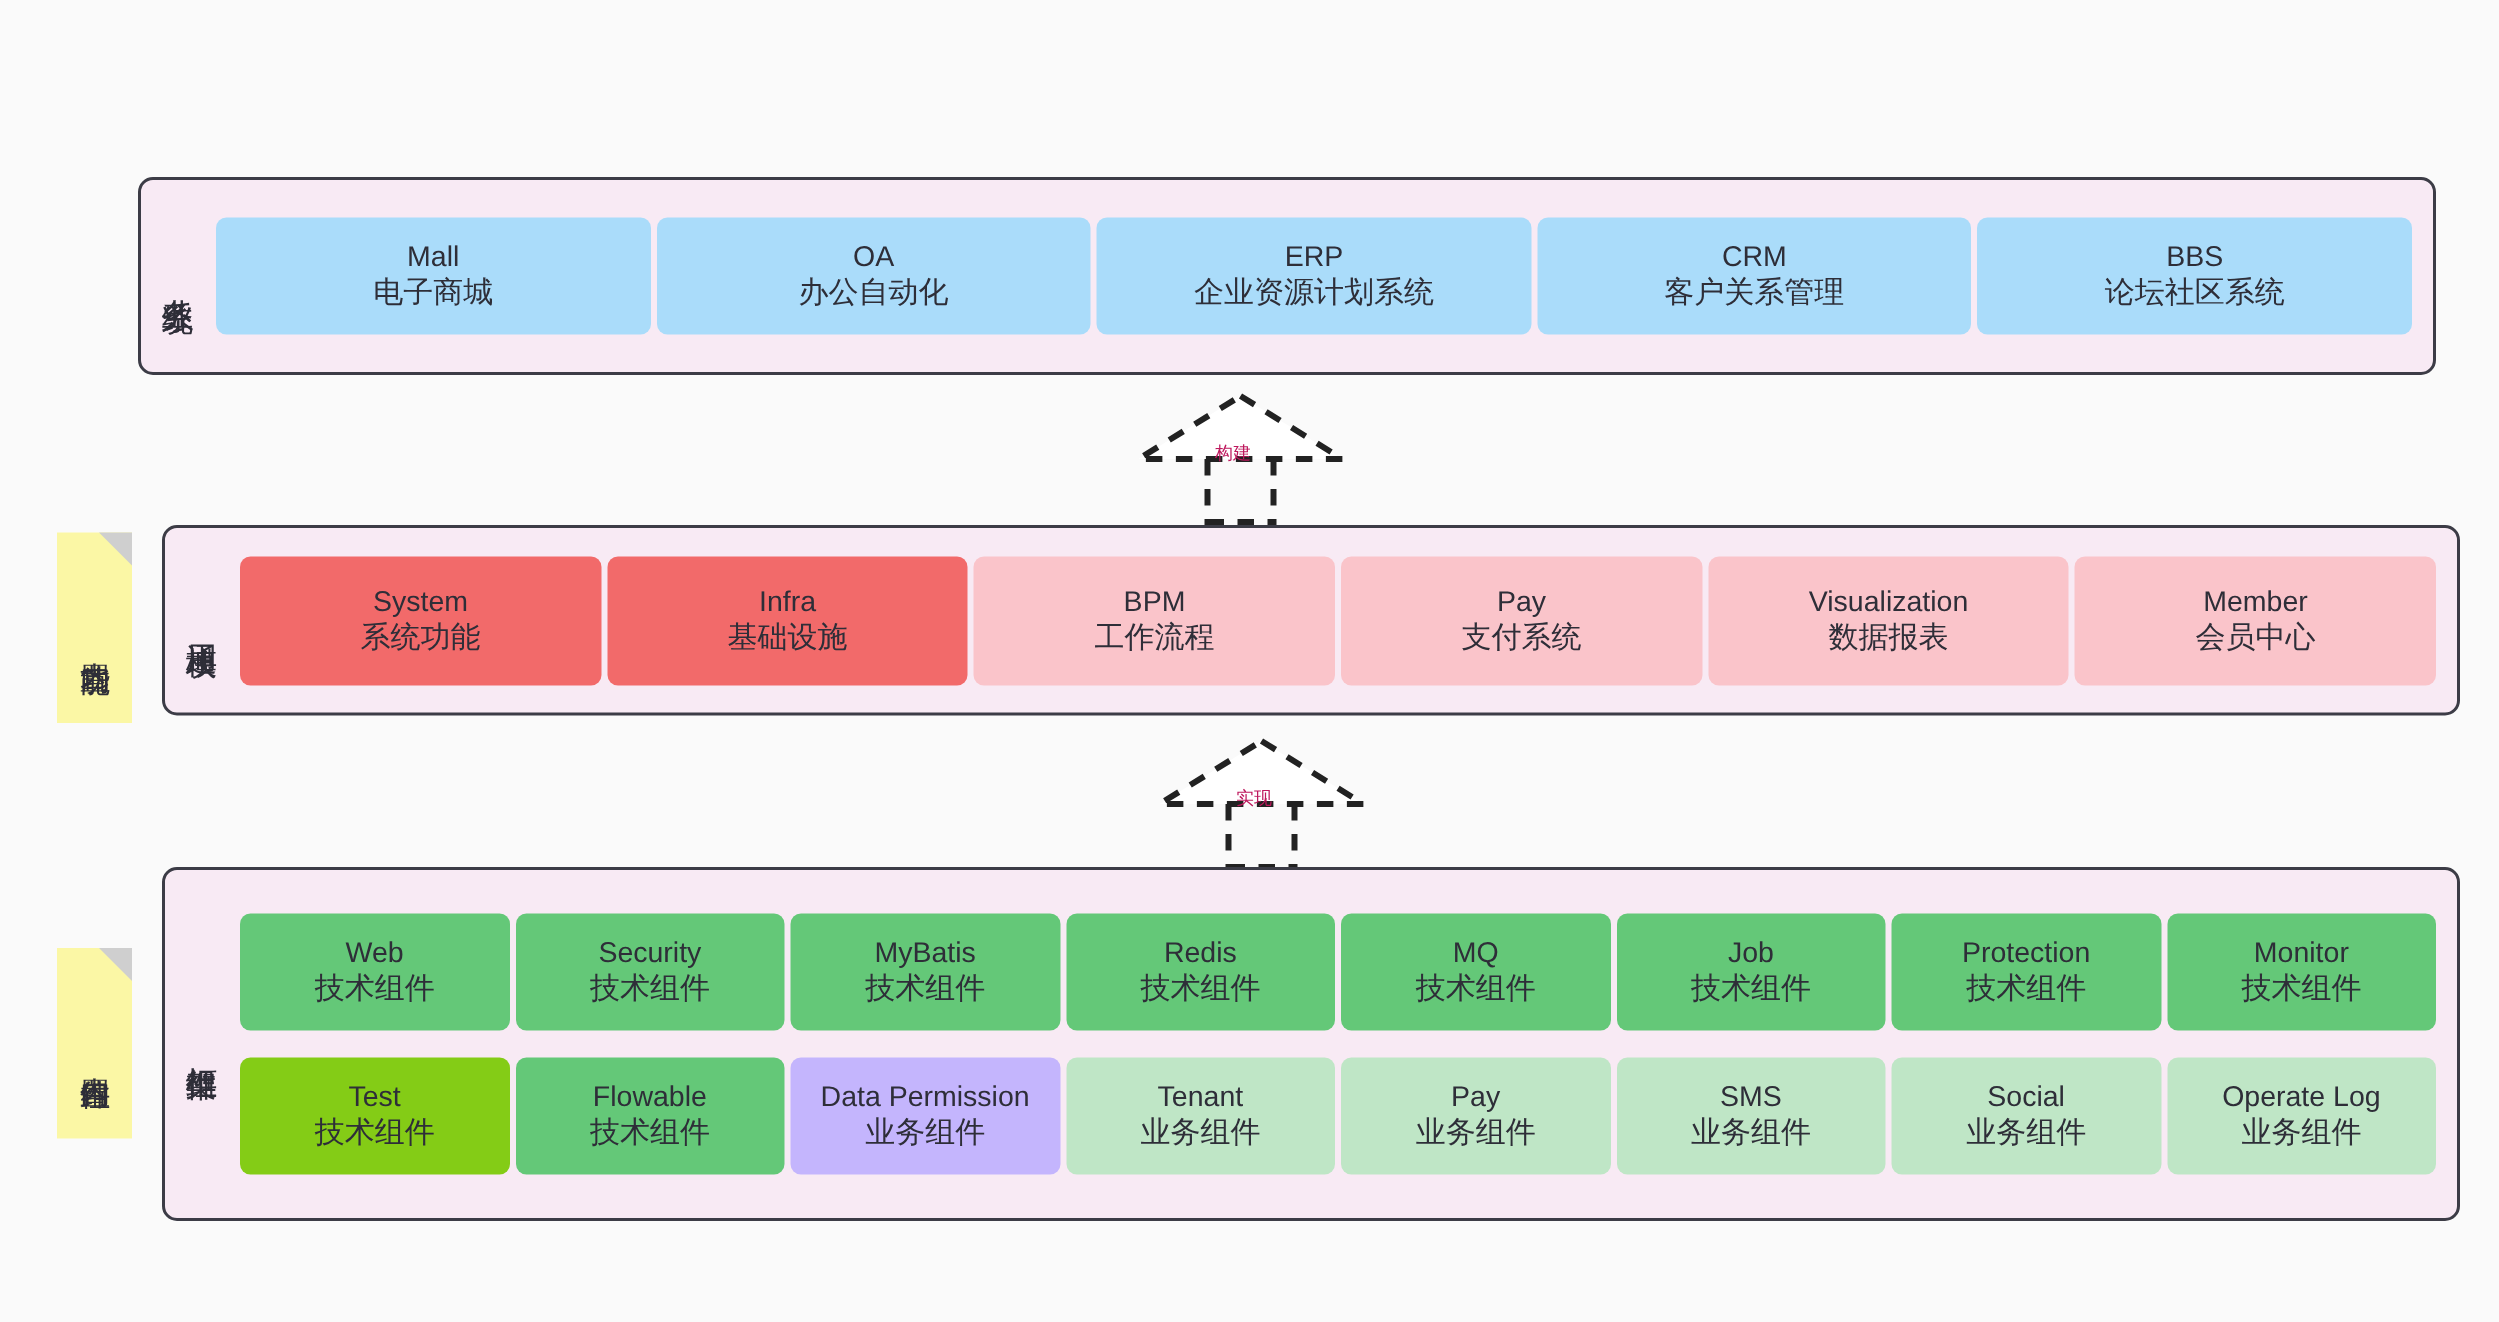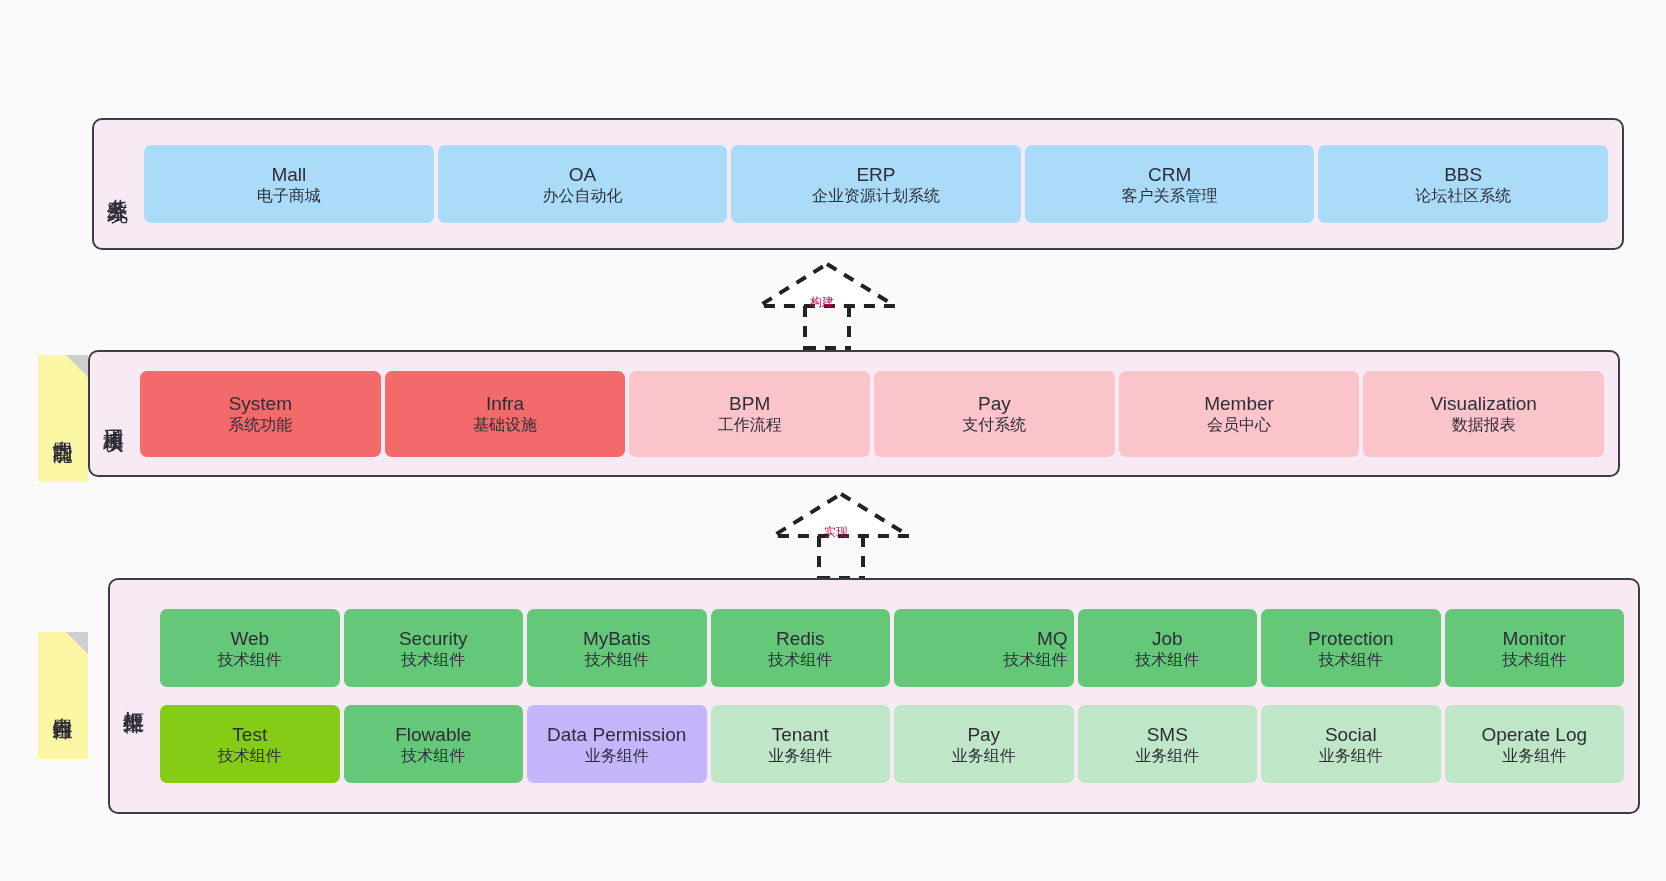--- a/index.html
+++ b/index.html
@@ -72,21 +72,21 @@
     text-align: center;
     color: #2e2e38;
     box-sizing: border-box;
     padding: 4px 6px;
     line-height: 1.22;
   }
   .node .n-title {
     font-size: 19px;
   }
   .node .n-sub {
-    font-size: 16px;
+    font-size: 20px;
   }
 
   .h-biz   { height: 78px; }
   .h-mod   { height: 86px; }
   .h-comp  { height: 78px; }
 
   
   .c-blue        { background: #aadcfa; }
   .c-red         { background: #f26a6a; }
   .c-pink        { background: #fac4ca; }
@@ -175,47 +175,47 @@
       <line x1="97" y1="48" x2="97" y2="92" stroke="#222222" stroke-width="4" stroke-dasharray="11 9"></line>
       <line x1="53" y1="90" x2="97" y2="90" stroke="#222222" stroke-width="4" stroke-dasharray="11 9"></line>
     </svg>
     <span class="arrow-label" style="left:58px; top:36px;">构建</span>
   </div>
 
   <div class="note" style="left:38px; top:355px; width:50px; height:127px;">
     <span>内置功能</span>
   </div>
 
-  <div class="layer" style="left:88px; top:350px; width:1532px; height:127px;">
+  <div class="layer" style="left:108px; top:350px; width:1532px; height:127px;">
     <div class="layer-title">通用模块</div>
     <div class="layer-body">
       <div class="row">
         <div class="node h-mod c-red" style="background: rgb(242, 106, 106);">
           <span class="n-title">System</span>
           <span class="n-sub">系统功能</span>
         </div>
         <div class="node h-mod c-red" style="background: rgb(242, 106, 106);">
           <span class="n-title">Infra</span>
           <span class="n-sub">基础设施</span>
         </div>
         <div class="node h-mod c-pink" style="background: rgb(250, 196, 202); align-items: center;">
           <span class="n-title">BPM</span>
           <span class="n-sub">工作流程</span>
         </div>
         <div class="node h-mod c-pink" style="background: rgb(250, 196, 202);">
           <span class="n-title">Pay</span>
           <span class="n-sub">支付系统</span>
         </div>
         <div class="node h-mod c-pink" style="background: rgb(250, 196, 202);">
+          <span class="n-title">Visualization</span>
+          <span class="n-sub">数据报表</span>
+        </div>
+        <div class="node h-mod c-pink" style="background: rgb(250, 196, 202);">
           <span class="n-title">Member</span>
           <span class="n-sub">会员中心</span>
-        </div>
-        <div class="node h-mod c-pink" style="background: rgb(250, 196, 202);">
-          <span class="n-title">Visualization</span>
-          <span class="n-sub">数据报表</span>
         </div>
       </div>
     </div>
   </div>
 
   <div class="arrow-wrap" style="left:766px; top:488px; width:160px; height:92px;">
     <svg width="160" height="92" viewBox="0 0 160 92">
       <polygon points="75,6 143,48 7,48" fill="#ffffff" stroke="#222222" stroke-width="4" stroke-dasharray="11 9" stroke-linejoin="miter"></polygon>
       <line x1="53" y1="48" x2="53" y2="92" stroke="#222222" stroke-width="4" stroke-dasharray="11 9"></line>
       <line x1="97" y1="48" x2="97" y2="92" stroke="#222222" stroke-width="4" stroke-dasharray="11 9"></line>
@@ -242,21 +242,21 @@
           <span class="n-sub">技术组件</span>
         </div>
         <div class="node h-comp c-green" style="background: rgb(100, 200, 120);">
           <span class="n-title">MyBatis</span>
           <span class="n-sub">技术组件</span>
         </div>
         <div class="node h-comp c-green" style="background: rgb(100, 200, 120);">
           <span class="n-title">Redis</span>
           <span class="n-sub">技术组件</span>
         </div>
-        <div class="node h-comp c-green" style="background: rgb(100, 200, 120); align-items: flex-end;">
+        <div class="node h-comp c-green" style="background: rgb(100, 200, 120);">
           <span class="n-title">MQ</span>
           <span class="n-sub">技术组件</span>
         </div>
         <div class="node h-comp c-green" style="background: rgb(100, 200, 120);">
           <span class="n-title">Job</span>
           <span class="n-sub">技术组件</span>
         </div>
         <div class="node h-comp c-green" style="background: rgb(100, 200, 120);">
           <span class="n-title">Protection</span>
           <span class="n-sub">技术组件</span>

